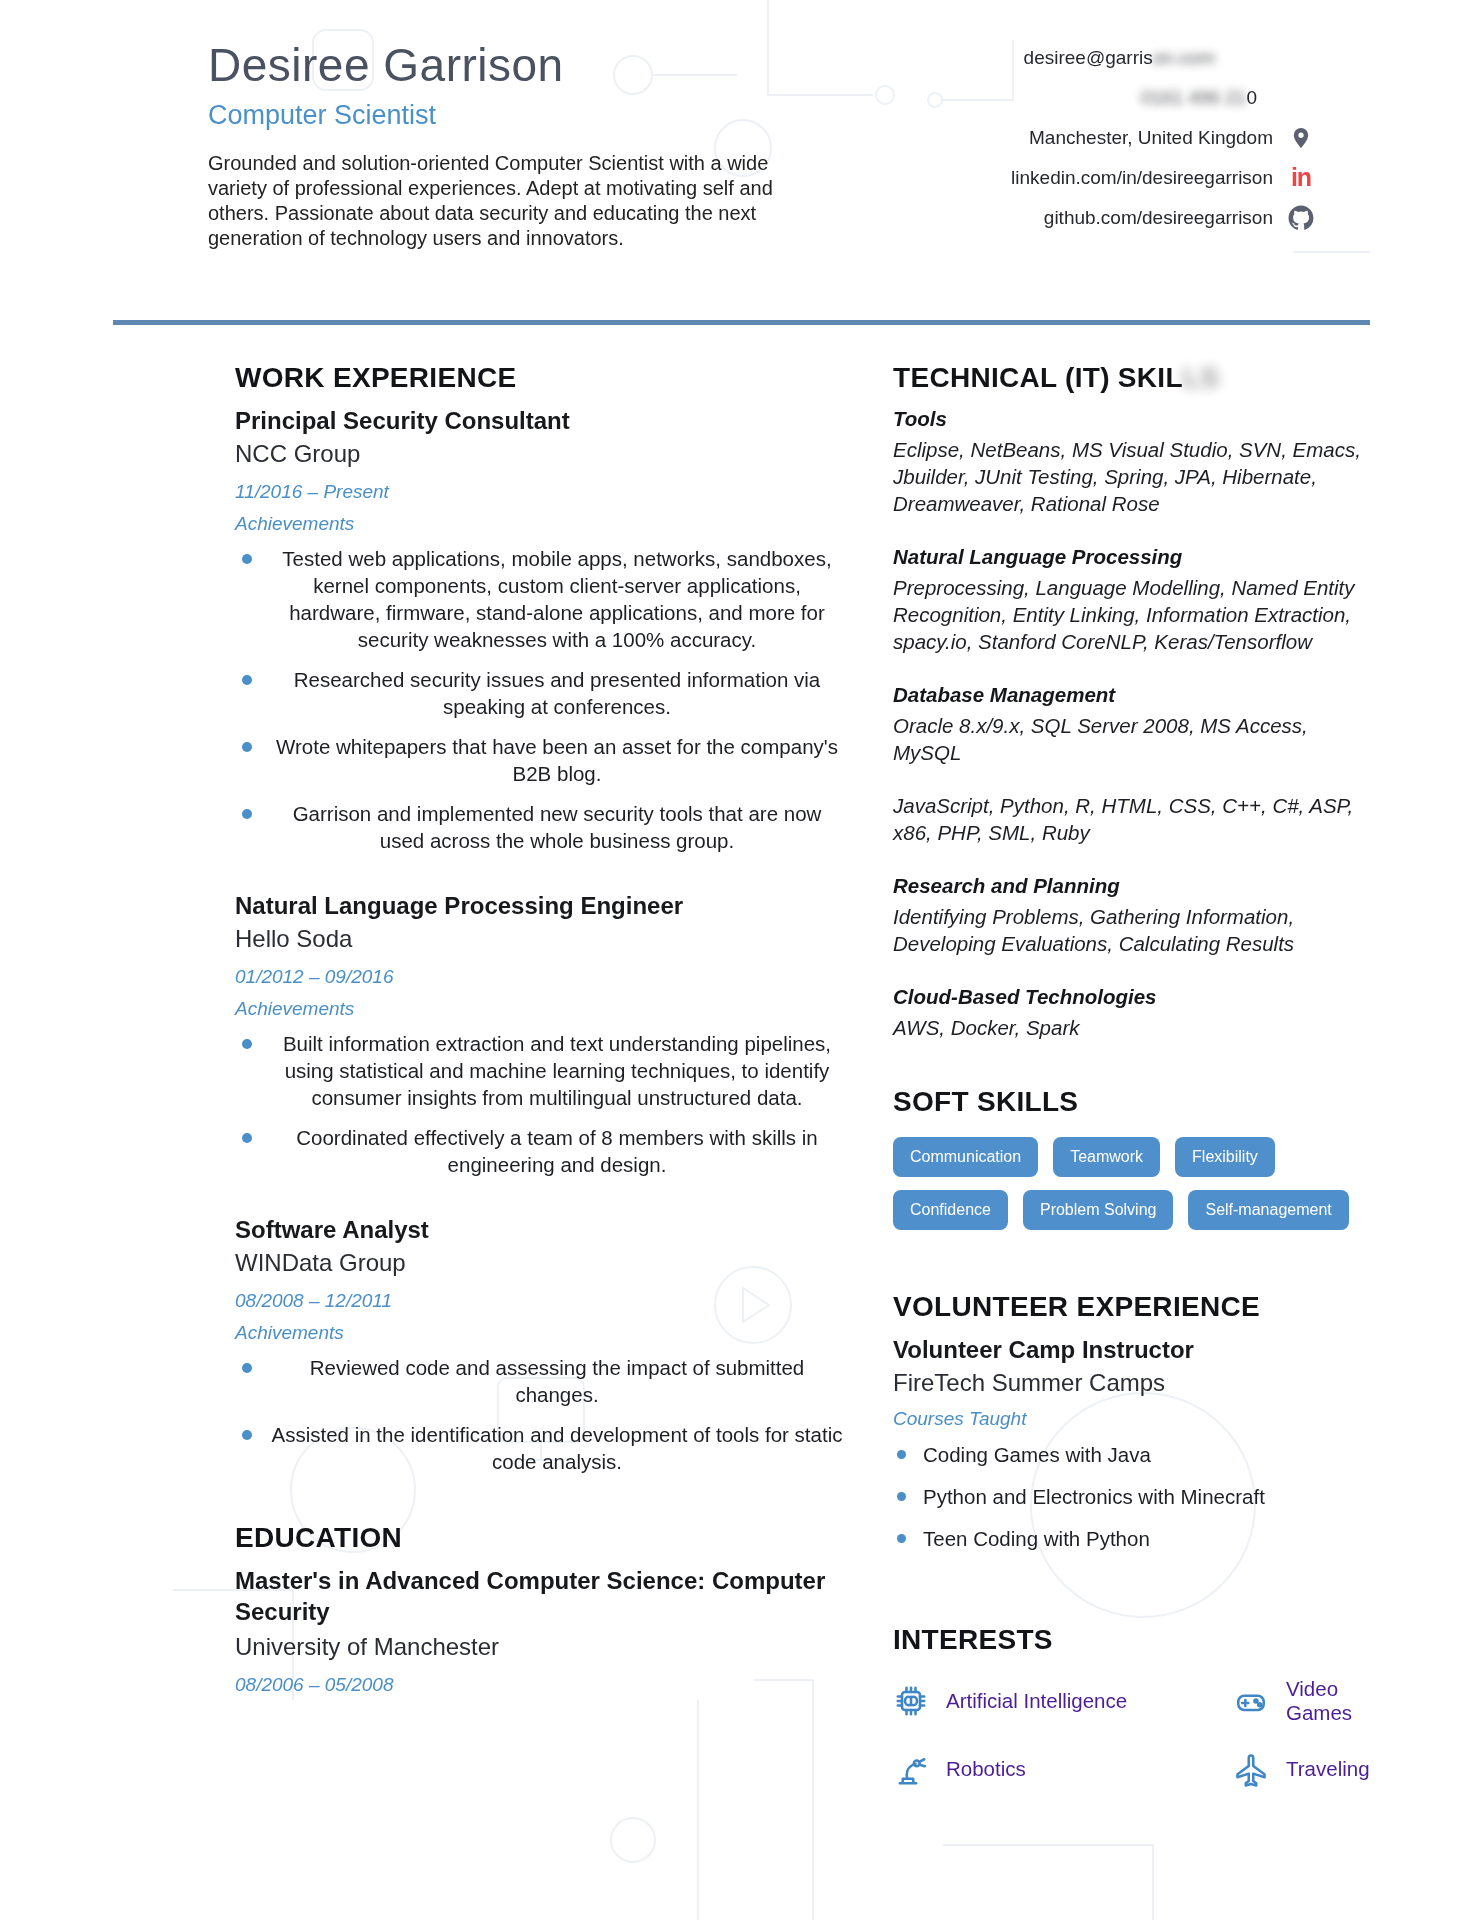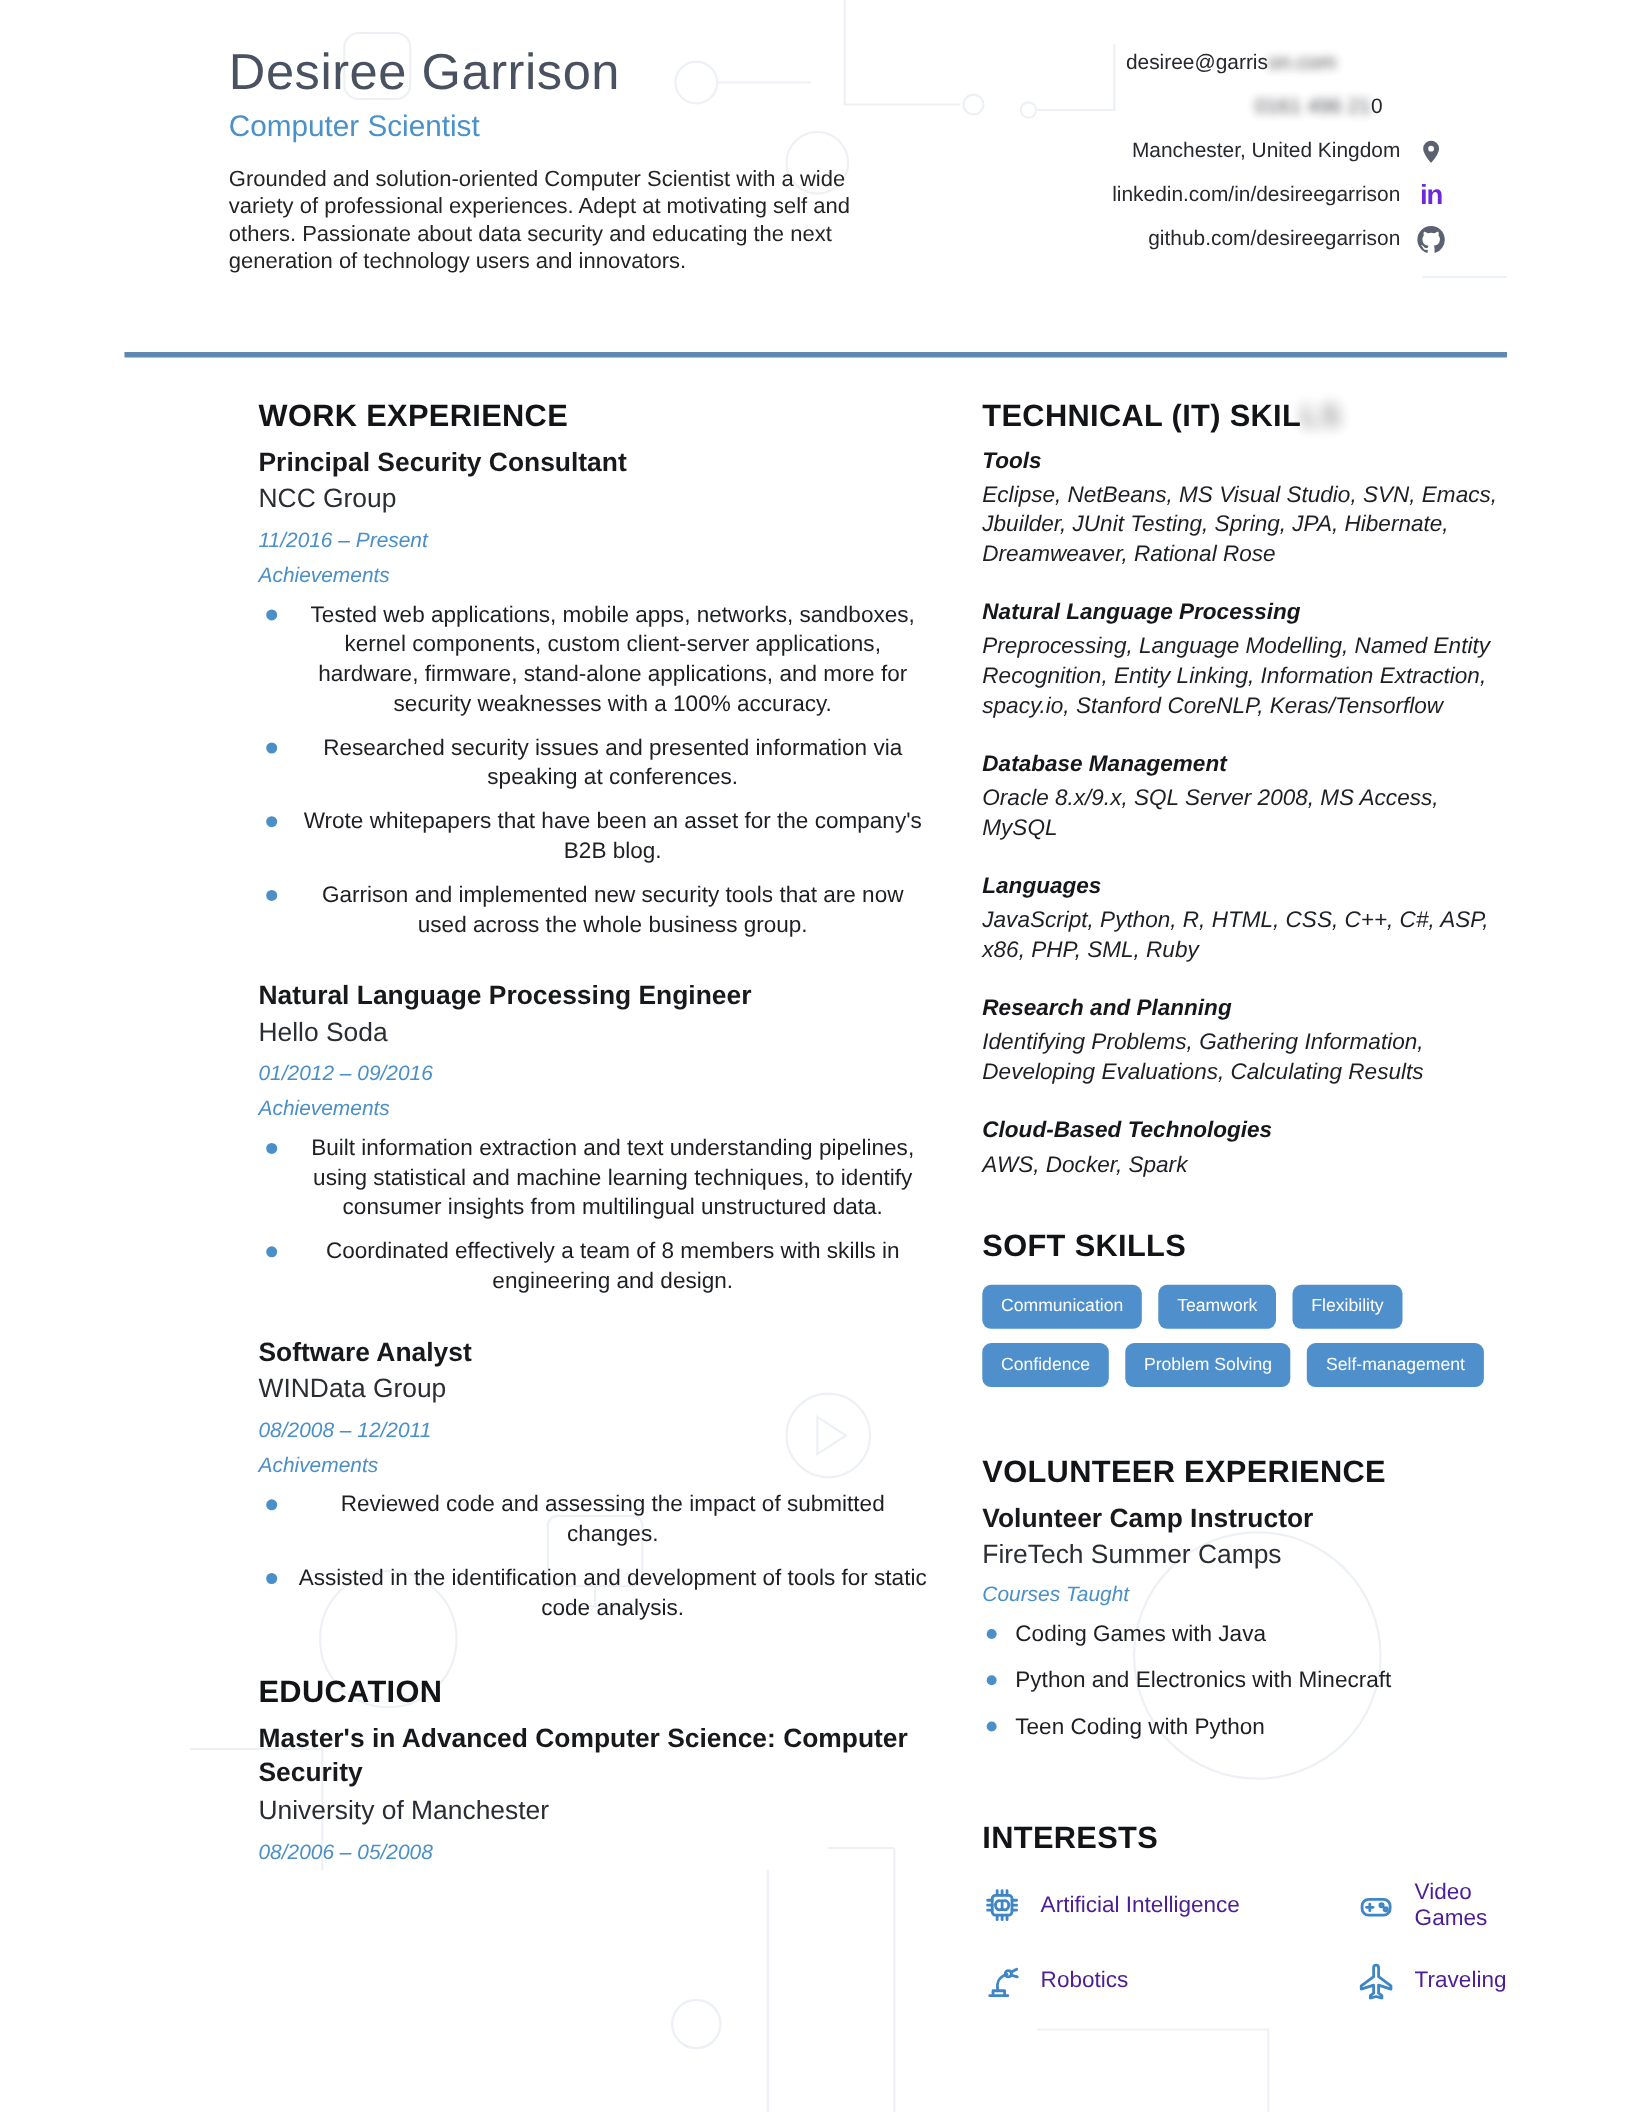--- a/index.html
+++ b/index.html
@@ -26,21 +26,21 @@
     position:absolute; top:44px; right:55px;
     display:flex; flex-direction:column; gap:13px; align-items:flex-end;
     font-size:19px; color:#26282e;
   }
   .c-row{ display:flex; align-items:center; justify-content:flex-end; height:27px; }
   .c-icon{ width:28px; height:28px; margin-left:14px; display:flex; align-items:center; justify-content:center; color:#5b6170; }
   .c-row.pad-email{ padding-right:100px; }
   .c-row.pad-phone{ padding-right:58px; }
   .redact{ filter:blur(4px); opacity:.8; }
   .redact2{ filter:blur(6px); opacity:.45; }
-  .in-glyph{ font-weight:700; font-size:25px; color:#6d28d9; letter-spacing:-1px; }
+  .in-glyph{ font-weight:700; font-size:25px; color:#ef4444; letter-spacing:-1px; }
 
   
   .body{ display:flex; padding:36px 0 0 95px; gap:48px; position:relative;margin-left:27px; }
   .col-left{ width:645px; }
   .col-right{ width:645px; }
 
   .section-h{ font-size:28px; line-height:34px; font-weight:700; color:#121417; letter-spacing:.3px; margin-bottom:10px; }
 
   .job{ margin-bottom:36px; }
   .job-title{ font-size:24px; line-height:31px; font-weight:700; color:#17191c; }
@@ -217,21 +217,20 @@
       </div>
       <div class="skill-group">
         <div class="sg-name">Natural Language Processing</div>
         <div class="sg-items">Preprocessing, Language Modelling, Named Entity Recognition, Entity Linking, Information Extraction, spacy.io, Stanford CoreNLP, Keras/Tensorflow</div>
       </div>
       <div class="skill-group">
         <div class="sg-name">Database Management</div>
         <div class="sg-items">Oracle 8.x/9.x, SQL Server 2008, MS Access, MySQL</div>
       </div>
       <div class="skill-group">
-        <div class="sg-name">Languages</div>
         <div class="sg-items">JavaScript, Python, R, HTML, CSS, C++, C#, ASP, x86, PHP, SML, Ruby</div>
       </div>
       <div class="skill-group">
         <div class="sg-name">Research and Planning</div>
         <div class="sg-items">Identifying Problems, Gathering Information, Developing Evaluations, Calculating Results</div>
       </div>
       <div class="skill-group">
         <div class="sg-name">Cloud-Based Technologies</div>
         <div class="sg-items">AWS, Docker, Spark</div>
       </div>

